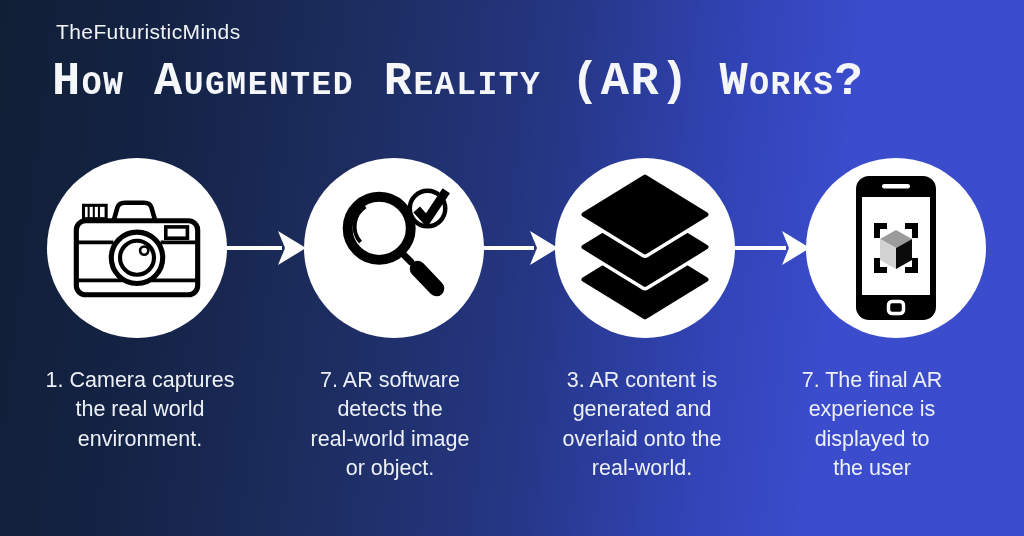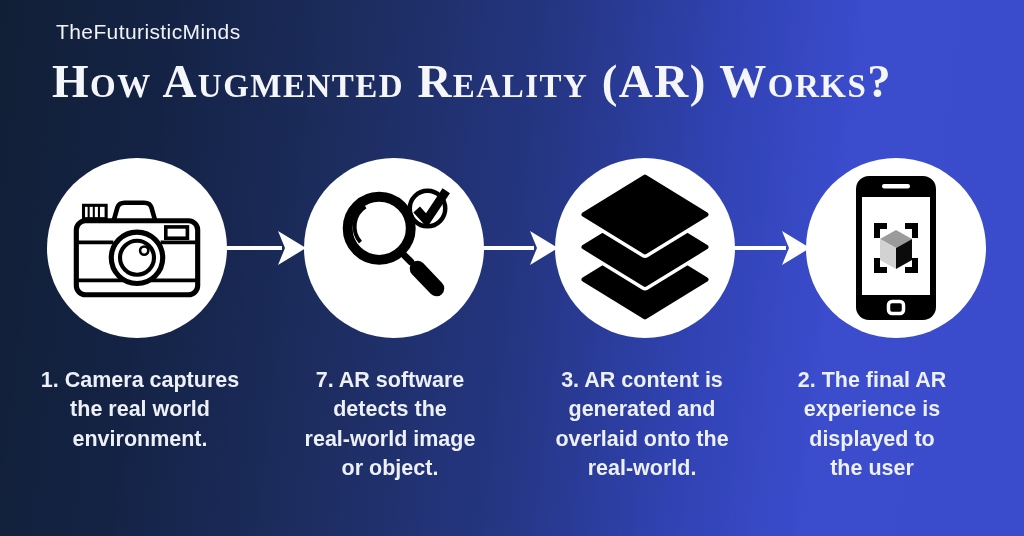--- a/index.html
+++ b/index.html
@@ -10,36 +10,36 @@
   .canvas{
     position:relative;width:1024px;height:536px;
     background:linear-gradient(97deg,#111f36 0%,#142345 16%,#1d2d60 34%,#253684 52%,#3143b4 68%,#3b4ccd 80%,#3a4bcb 100%);
   }
   .brand{
     position:absolute;left:56px;top:20px;
     font-size:21px;color:#f2f3f7;letter-spacing:.4px;font-weight:400;
   }
   .title{
     position:absolute;left:52px;top:56px;width:960px;
-    font-family:Liberation Serif, serif;
+    font-family:Liberation Mono, monospace;
     font-variant:small-caps;font-weight:700;
     font-size:47px;letter-spacing:1.5px;color:#f5f6fa;line-height:1.1;
     white-space:nowrap;
   }
   .circle{
     position:absolute;top:158px;width:180px;height:180px;border-radius:50%;
     background:#ffffff;display:flex;align-items:center;justify-content:center;
   }
   .c1{left:47px}.c2{left:304px}.c3{left:555px}.c4{left:806px}
   .arrow{position:absolute;top:226px;width:80px;height:44px;}
   .a1{left:226px}.a2{left:478px}.a3{left:730px}
   .step-text{
     position:absolute;top:366px;width:260px;
     text-align:center;color:#edf0f7;font-size:21.5px;line-height:1.37;
-    white-space:pre-line;font-weight:700;
+    white-space:pre-line;font-weight:400;
   }
   .t1{left:10px}.t2{left:260px}.t3{left:512px}.t4{left:742px}
   .icon-wrap{display:flex;align-items:center;justify-content:center;}
 </style>
 </head>
 <body>
 
 <div class="canvas">
 
   <div class="brand">TheFuturisticMinds</div>
@@ -137,18 +137,18 @@
 the real world
 environment.</div>
   <div class="step-text t2">7. AR software
 detects the
 real-world image
 or object.</div>
   <div class="step-text t3">3. AR content is
 generated and
 overlaid onto the
 real-world.</div>
-  <div class="step-text t4">2. The final AR
+  <div class="step-text t4">7. The final AR
 experience is
 displayed to
 the user</div>
 
 </div>
 
 </body></html>

